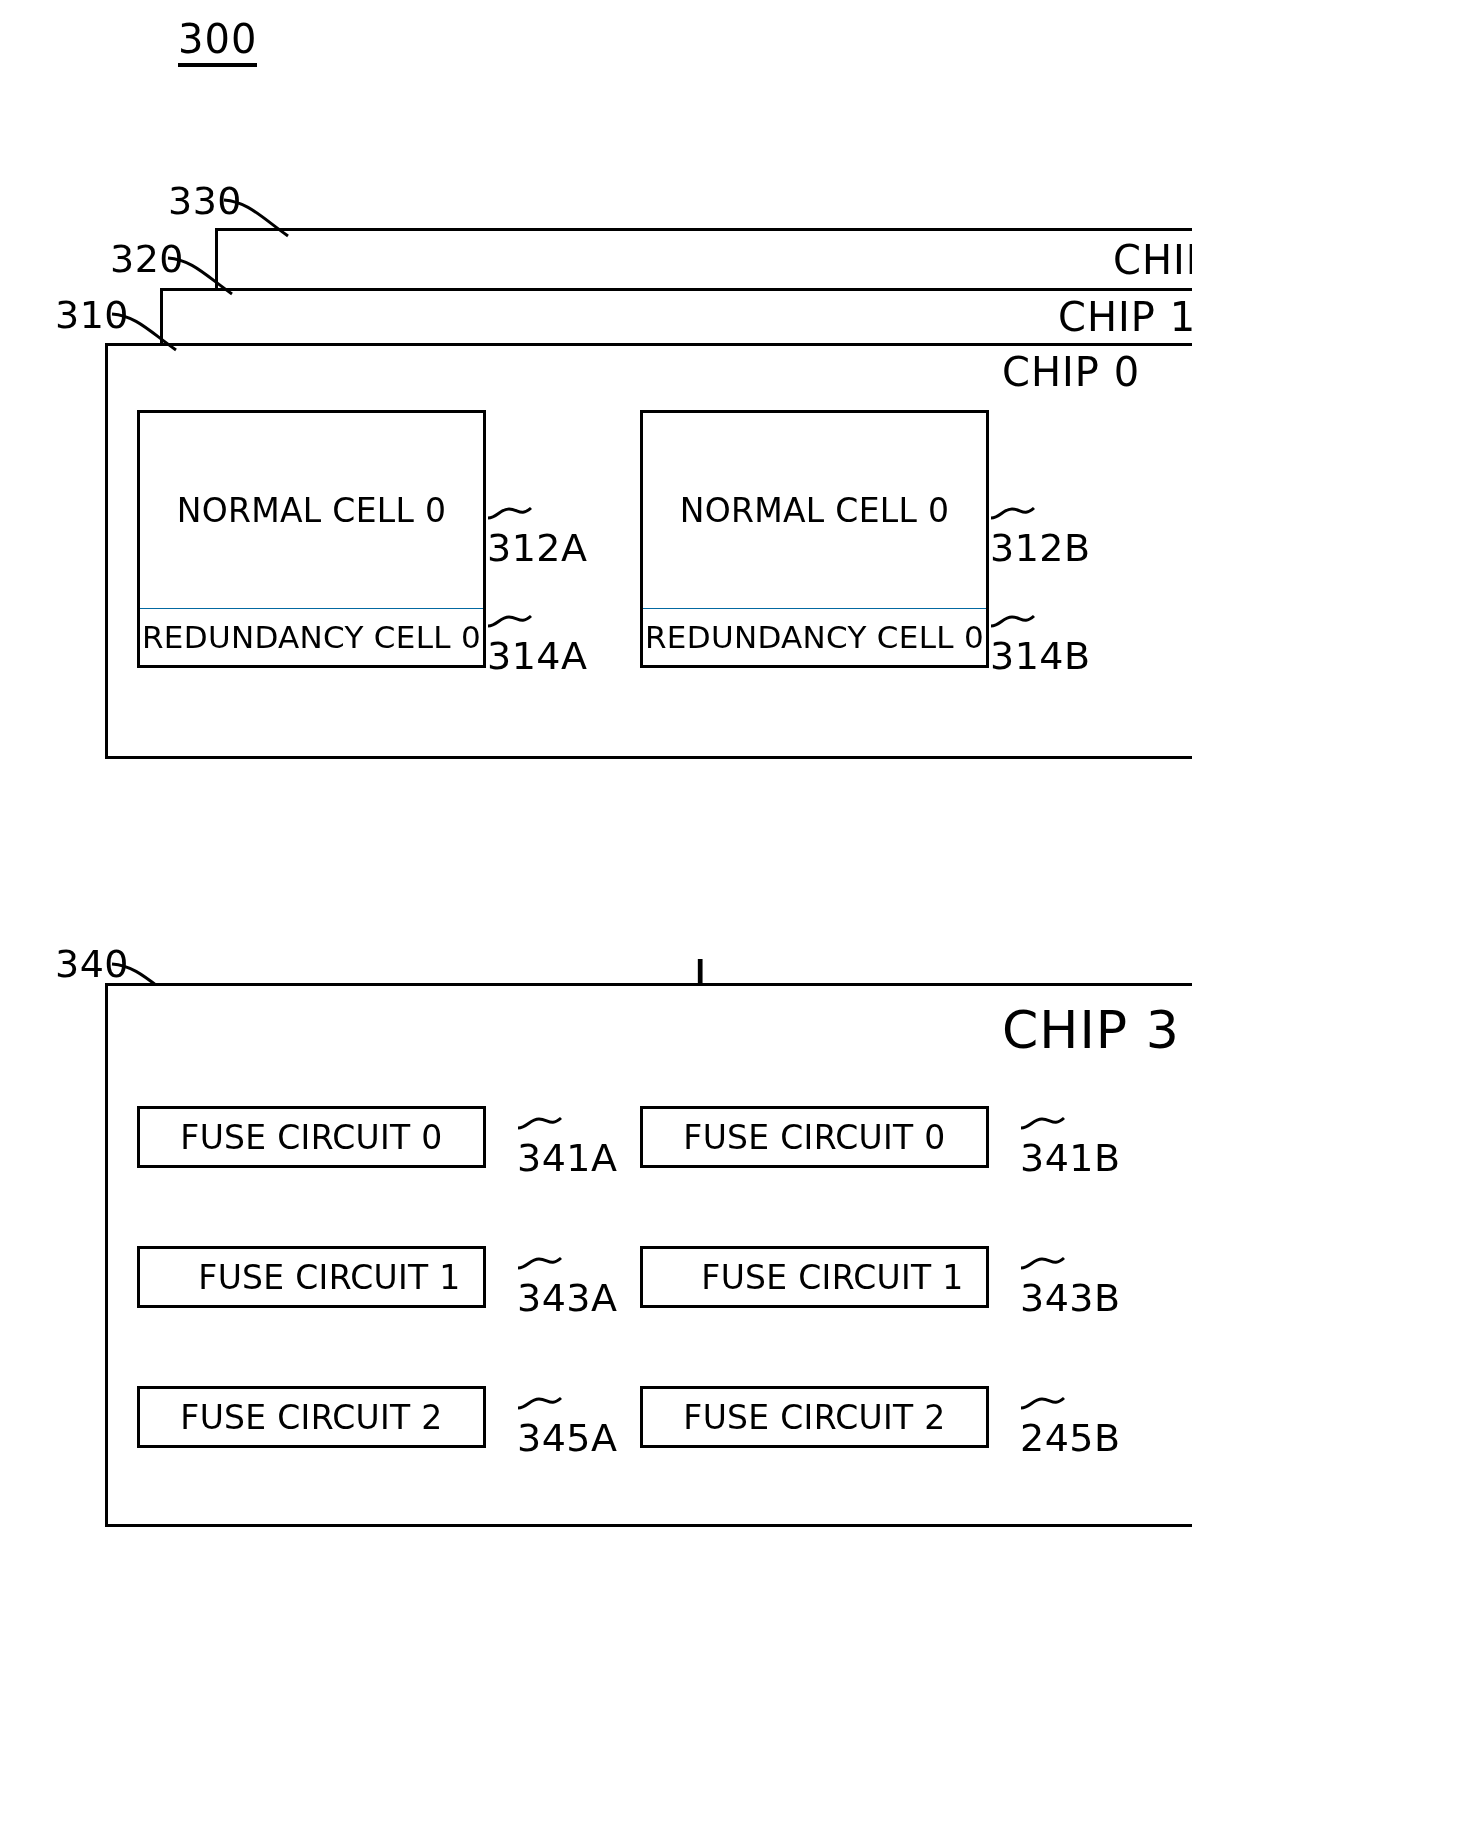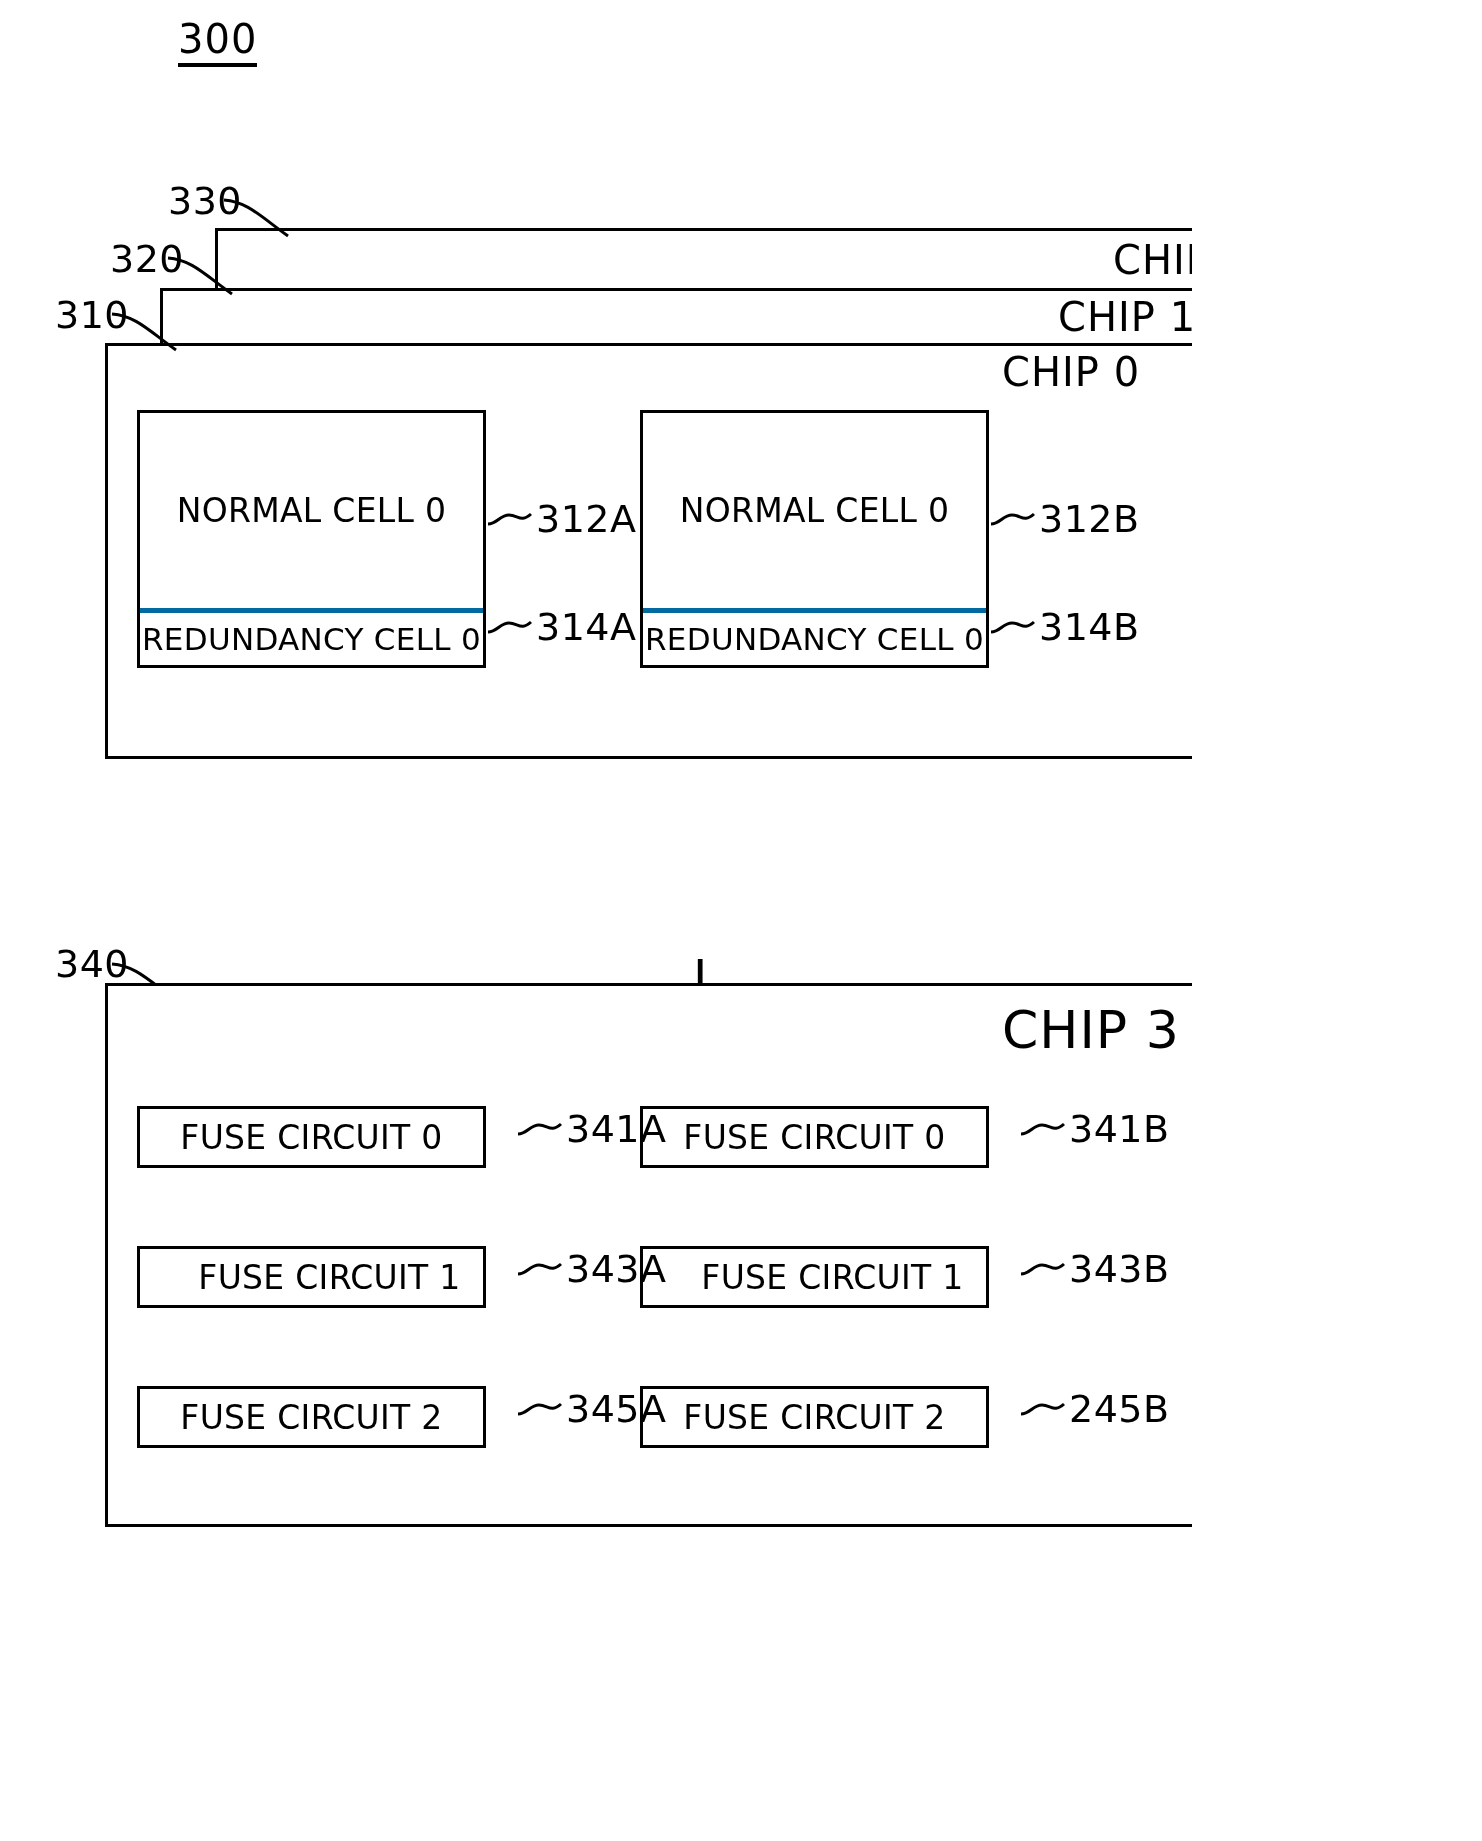--- a/index.html
+++ b/index.html
@@ -71,40 +71,41 @@
   #cellgroup-b { left: 640px; top: 410px; width: 349px; height: 258px; }
 
   .normal-cell {
     flex: 1 1 auto;
     display: flex;
     align-items: center;
     justify-content: center;
   }
   .redundancy-cell {
     flex: 0 0 57px;
-    border-top: 5px solid #0369a1;
+    border-top: 1px solid #0369a1;
     display: flex;
     align-items: center;
     justify-content: center;
     box-sizing: border-box;
   }
   .cell-text {
     font-size: 33px;
     letter-spacing: 0.3px;
     white-space: nowrap;
     line-height: 1;
   }
   .redundancy-cell .cell-text { font-size: 31px; }
 
   
   .lead-wrap {
     display: flex;
-    align-items: center;
+    align-items: flex-start;
     gap: 3px;
     white-space: nowrap;
+    flex-direction: column;
   }
   .lead-wrap .ref-num { font-size: 38px; }
   .squiggle { display: block; }
 
   
   #callout-312a { left: 487px;  top: 500px; }
   #callout-314a { left: 487px;  top: 608px; }
   #callout-312b { left: 990px;  top: 500px; }
   #callout-314b { left: 990px;  top: 608px; }
 

